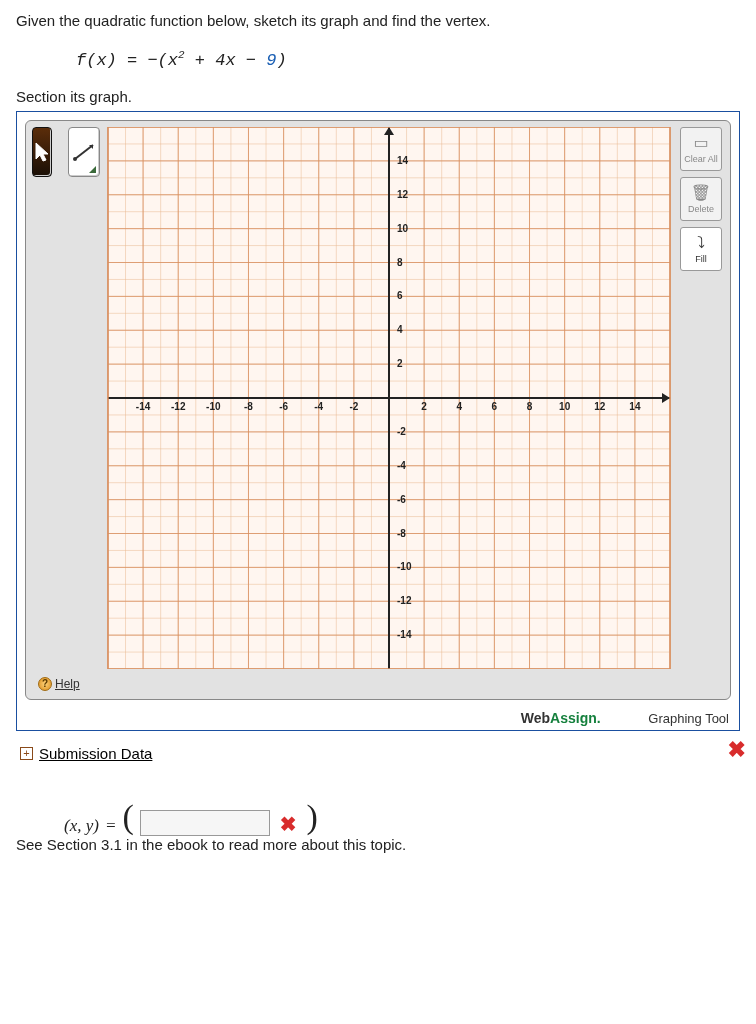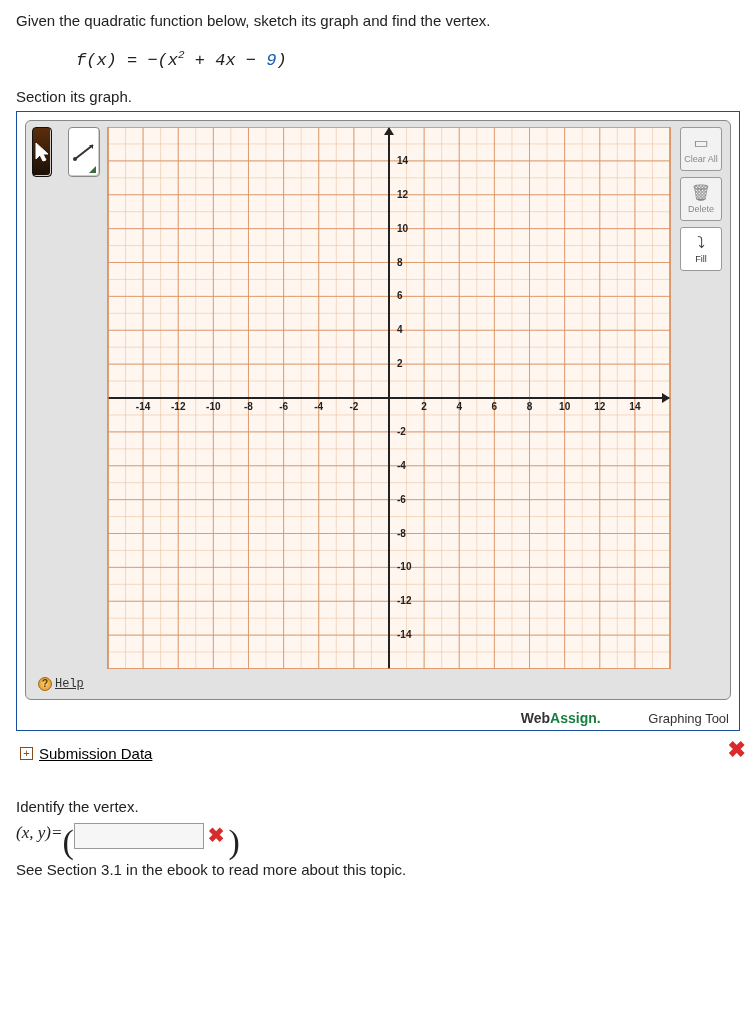--- a/index.html
+++ b/index.html
@@ -110,21 +110,21 @@
   }
   .help-btn .qcircle {
     width: 14px; height: 14px;
     border-radius: 50%;
     background: radial-gradient(#ffd37a, #d88b1a);
     border: 1px solid #a06a10;
     display: inline-flex;
     align-items: center; justify-content: center;
     font-size: 10px; font-weight: bold; color: #5a3a00;
   }
-  .help-btn a { color: #333; font-family: Liberation Mono, monospace; }
+  .help-btn a { color: #333; }
   .branding {
     position: absolute;
     right: 10px; bottom: 4px;
     font-size: 14px;
     font-weight: bold;
   }
   .branding .wa-web { color: #333; }
   .branding .wa-assign { color: #15803d; }
   .branding .wa-tool { color: #333; font-weight: normal; font-size: 13px; margin-left: 44px; }
   .grid-area {
@@ -151,25 +151,27 @@
     float: right;
     color: #d82c2c;
     font-size: 22px;
     font-weight: bold;
     margin-top: 6px;
     margin-right: -6px;
   }
   .vertex-section { margin-top: 36px; clear: both; }
   .vertex-input-row {
     display: flex;
-    align-items: flex-start;
+    align-items: flex-end;
+    gap: 6px;
     margin-top: 8px;
     font-family: 'Times New Roman', serif;
     font-style: italic;
     font-size: 17px;
+    margin-left: 48px;
   }
   .paren { font-size: 34px; font-family: 'Times New Roman', serif; font-style: normal; }
   .ans-input {
     width: 130px; height: 26px;
     border: 1px solid #999;
     background: #f6f6f6;
     font-size: 14px;
     padding: 2px 4px;
   }
   .inline-x { color: #d82c2c; font-size: 20px; font-weight: bold; margin: 0 4px; font-style: normal; font-family: Arial, sans-serif; }
@@ -390,21 +392,20 @@
 
 <div>
   <span class="sub-data">
     <span class="plusbox">+</span>
     <a href="#">Submission Data</a>
   </span>
   <span class="red-x">✖</span>
 </div>
 
 <div class="vertex-section">
-  <div>Identify the vertex.</div>
   <div class="vertex-input-row">
     <span>
       (<span>x</span><span>, </span><span>y</span>)
     </span>
     <span> = </span>
     <span class="paren">(</span>
     <input class="ans-input" value="" style="">
     <span class="inline-x">✖</span>
     <span class="paren">)</span>
   </div>

